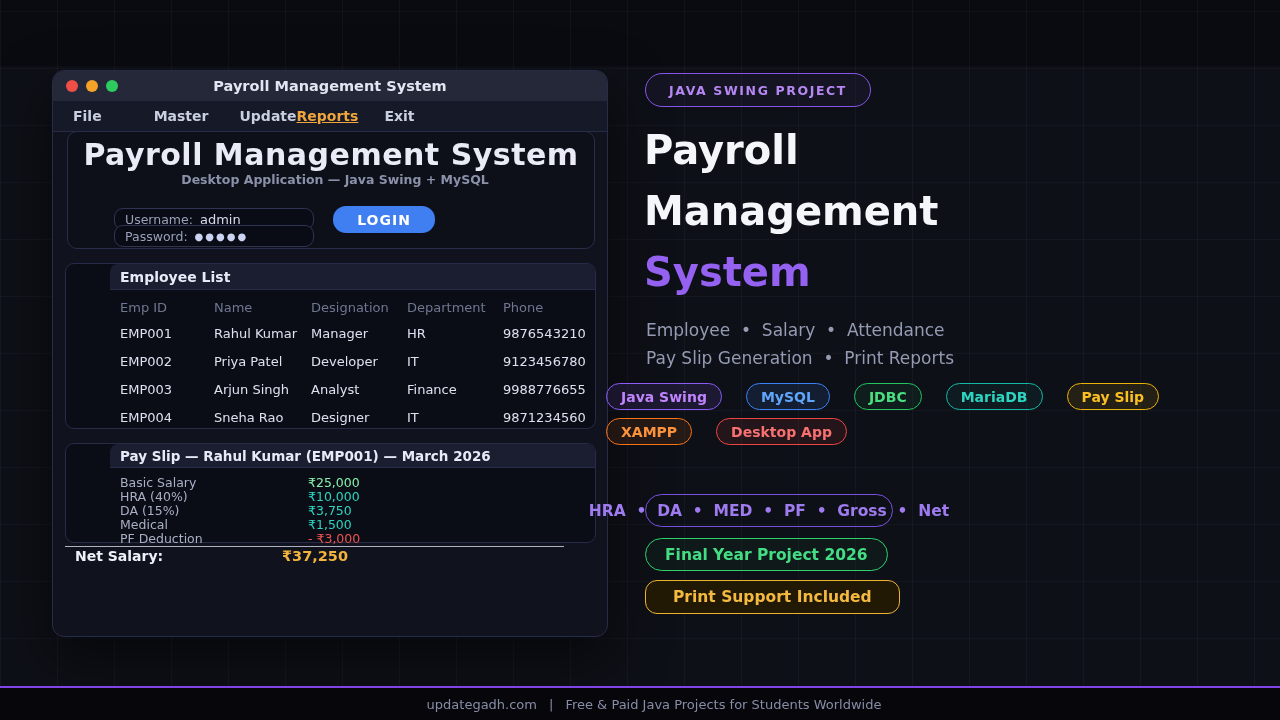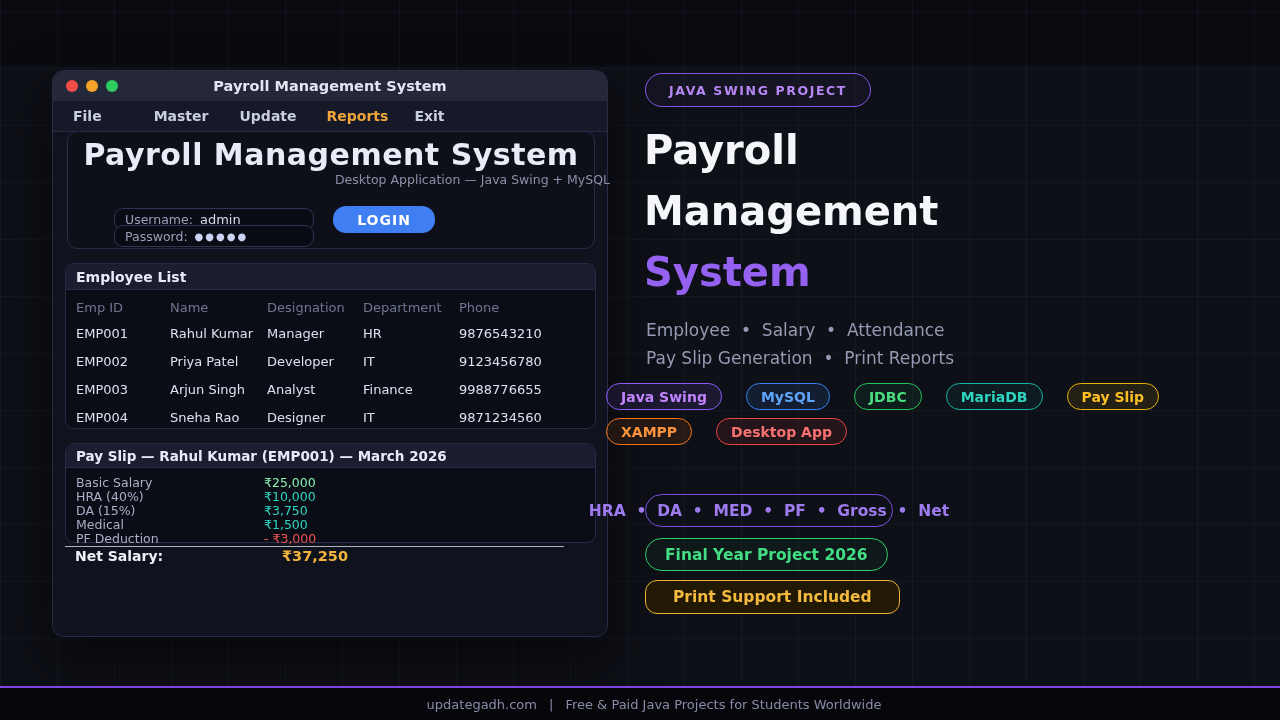--- a/index.html
+++ b/index.html
@@ -30,45 +30,45 @@
   .tl-green { left:53px; background:#2ecc5f; }
   .win-title { position:absolute; left:0; top:0; width:100%; height:30px; line-height:30px;
     text-align:center; font-size:14.5px; font-weight:bold; color:#e2e6f3; }
 
   .menubar { position:absolute; left:0; top:30px; width:100%; height:31px;
     background:#161927; border-bottom:1px solid #262b45; display:flex; align-items:center; }
   .menu-item { font-size:14px; font-weight:bold; color:#c9cee0; cursor:default; }
   .menu-item.m-file    { margin-left:20px; }
   .menu-item.m-master  { margin-left:52px; }
   .menu-item.m-update  { margin-left:31px; }
-  .menu-item.m-reports { margin-left:30px; color:#f0a63c; }
+  .menu-item.m-reports { color:#f0a63c;text-decoration:underline; }
   .menu-item.m-exit    { margin-left:26px; }
 
   
   .login-panel { position:absolute; left:14px; top:60px; width:528px; height:118px;
     background:#0d0f19; border:1px solid #282d4a; border-radius:10px; }
   .login-heading { position:absolute; left:0; top:5px; width:100%; text-align:center;
     font-size:30px; font-weight:bold; letter-spacing:0.5px; color:#e9ebf7; }
-  .login-sub { position:absolute; left:16px; top:40px; width:100%; text-align:right;
-    font-size:12.5px; color:#8b91a9; }
+  .login-sub { position:absolute; left:4px; top:40px; width:100%; text-align:center;
+    font-size:12.5px; color:#8b91a9;font-weight:bold; }
   .field { position:absolute; left:46px; width:200px; height:22px;
     border:1px solid #2e3452; border-radius:9px; background:#0a0c15;
     display:flex; align-items:center; padding:0 10px; gap:7px; }
   .field-user { top:76px; }
   .field-pass { top:93px; }
   .field-label { font-size:12.5px; color:#99a0ba; }
   .field-value { font-size:13px; color:#d8dcec; }
   .pass-dots { font-size:10px; letter-spacing:2px; color:#ccd2f2; }
   .login-btn { position:absolute; left:265px; top:74px; width:102px; height:27px;
     background:#3f7ff2; border:none; border-radius:13px; color:#ffffff;
     font-family:inherit; font-size:14px; font-weight:bold; letter-spacing:1px; cursor:pointer; }
 
   
   .panel { position:absolute; left:12px; width:531px;
-    background:#0b0d16; border:1px solid #262b48; border-radius:9px; }
+    background:#0b0d16; border:1px solid #262b48; border-radius:9px;padding-left:44px; }
   .panel-strip { height:26px; line-height:26px; background:#1a1e30;
     border-bottom:1px solid #262b48; border-radius:8px 8px 0 0;
     padding-left:10px; font-size:14px; font-weight:bold; color:#e8ebf7; }
   .employee-panel { top:192px; height:166px; }
   .payslip-panel  { top:372px; height:100px; }
   .payslip-panel .panel-strip { height:24px; line-height:24px; font-size:13.5px; }
 
   .etable { padding:0 10px; }
   .erow { display:grid; grid-template-columns:94px 97px 96px 96px 1fr; align-items:center; }
   .erow.head { height:24px; margin-top:5px; font-size:13px; color:#6f7691; }

